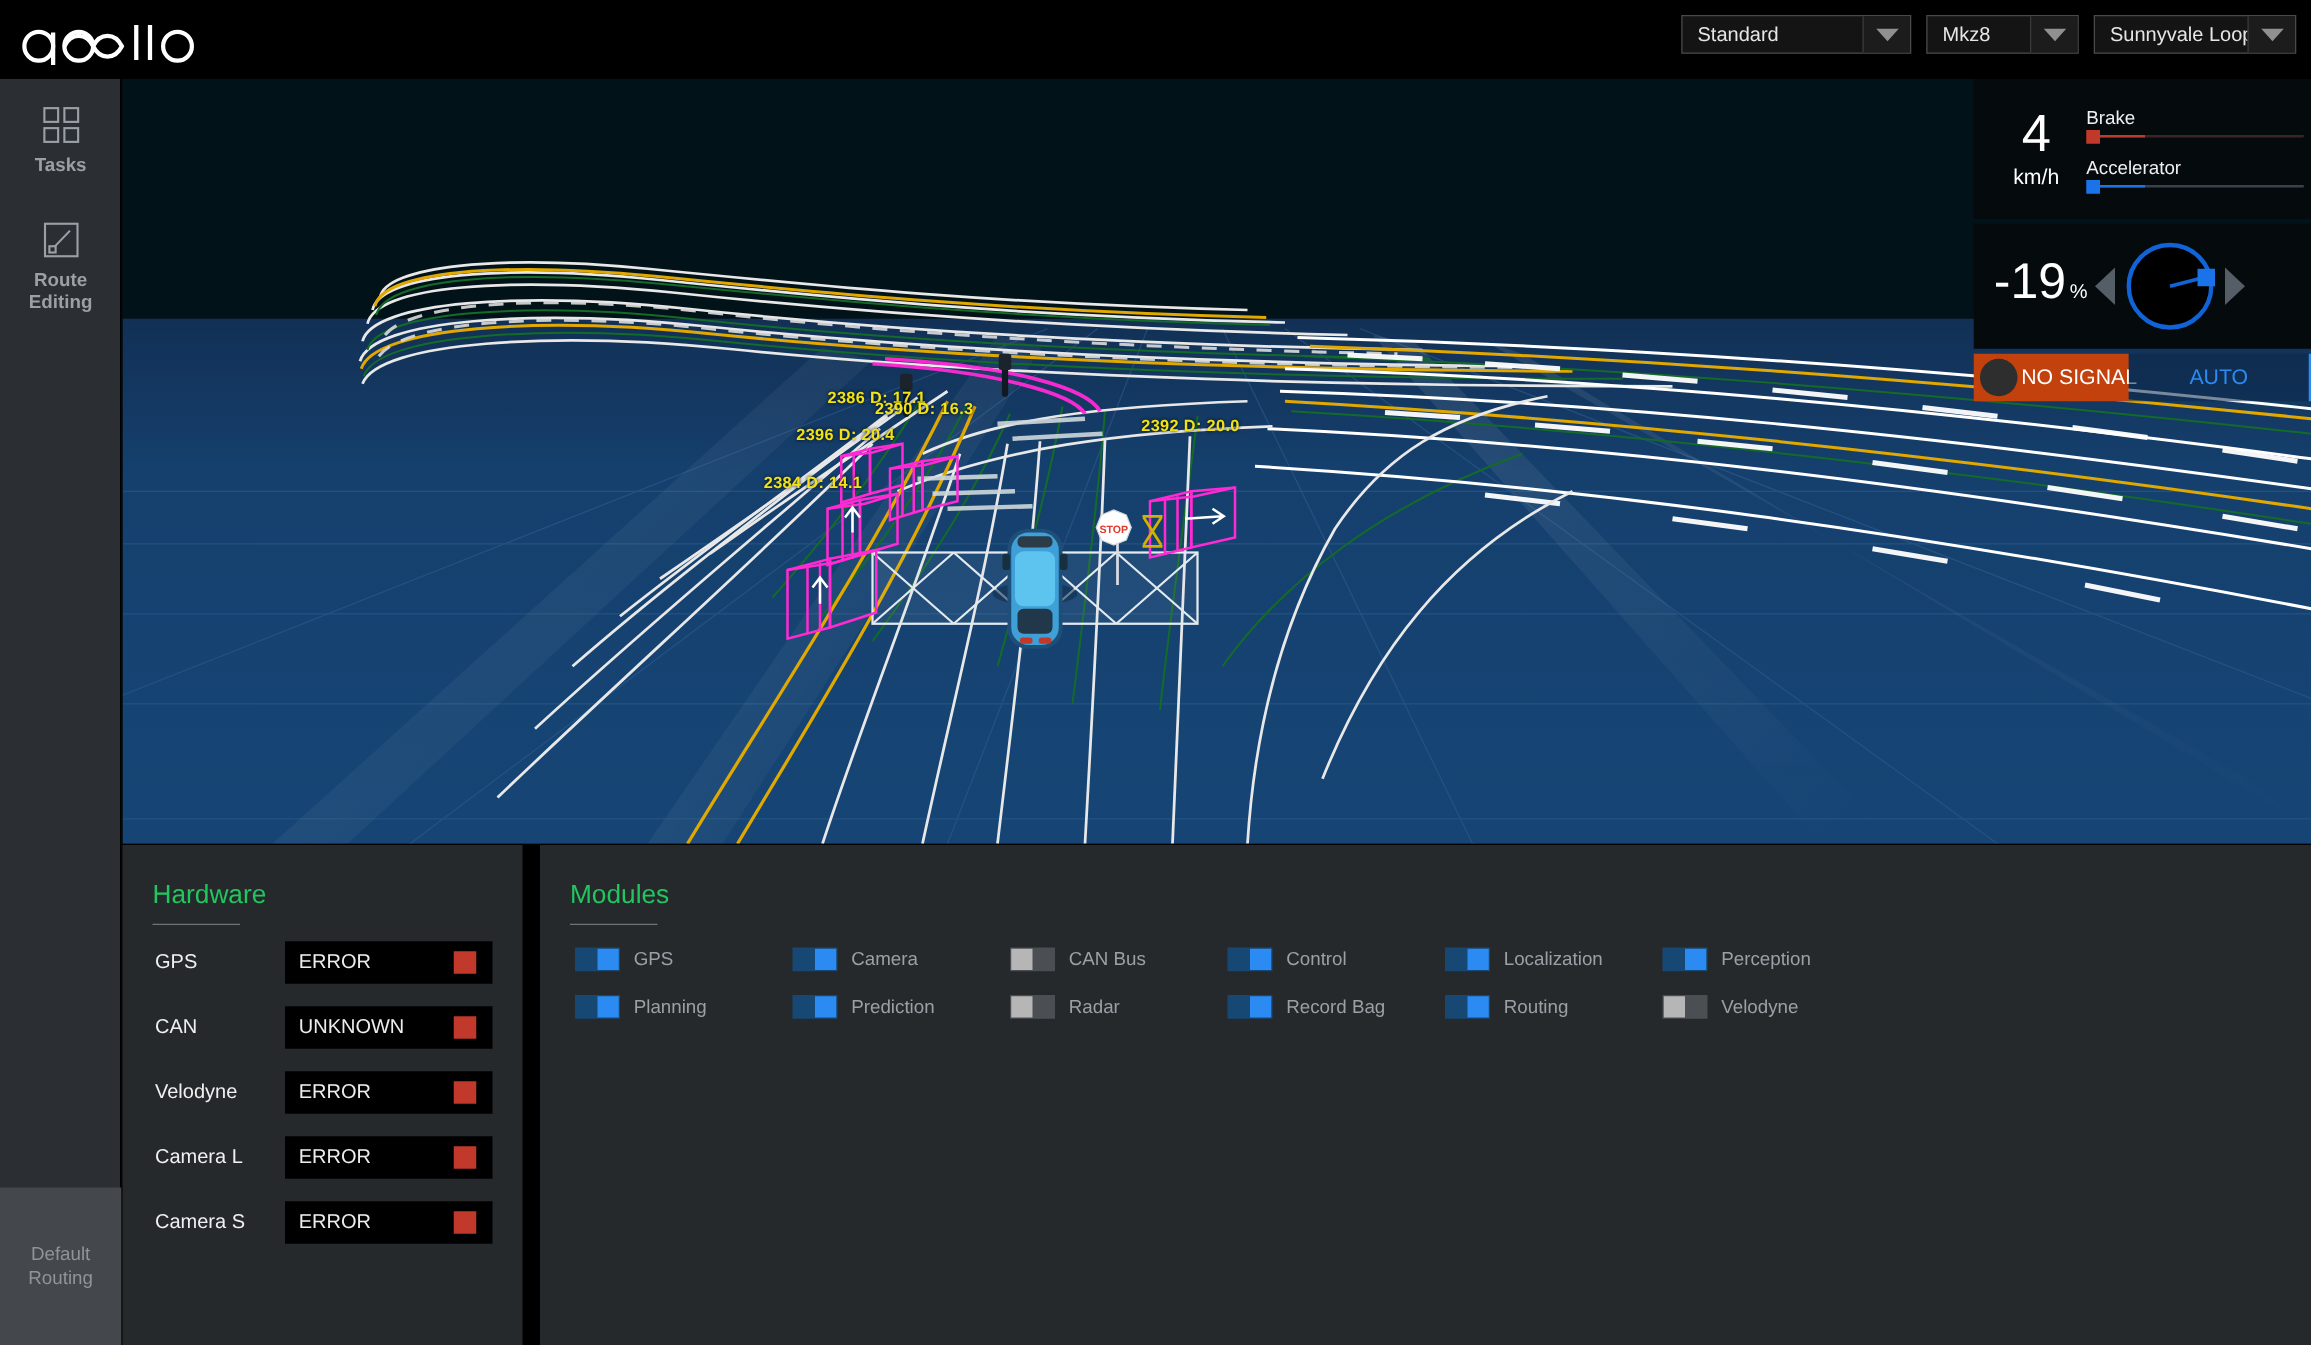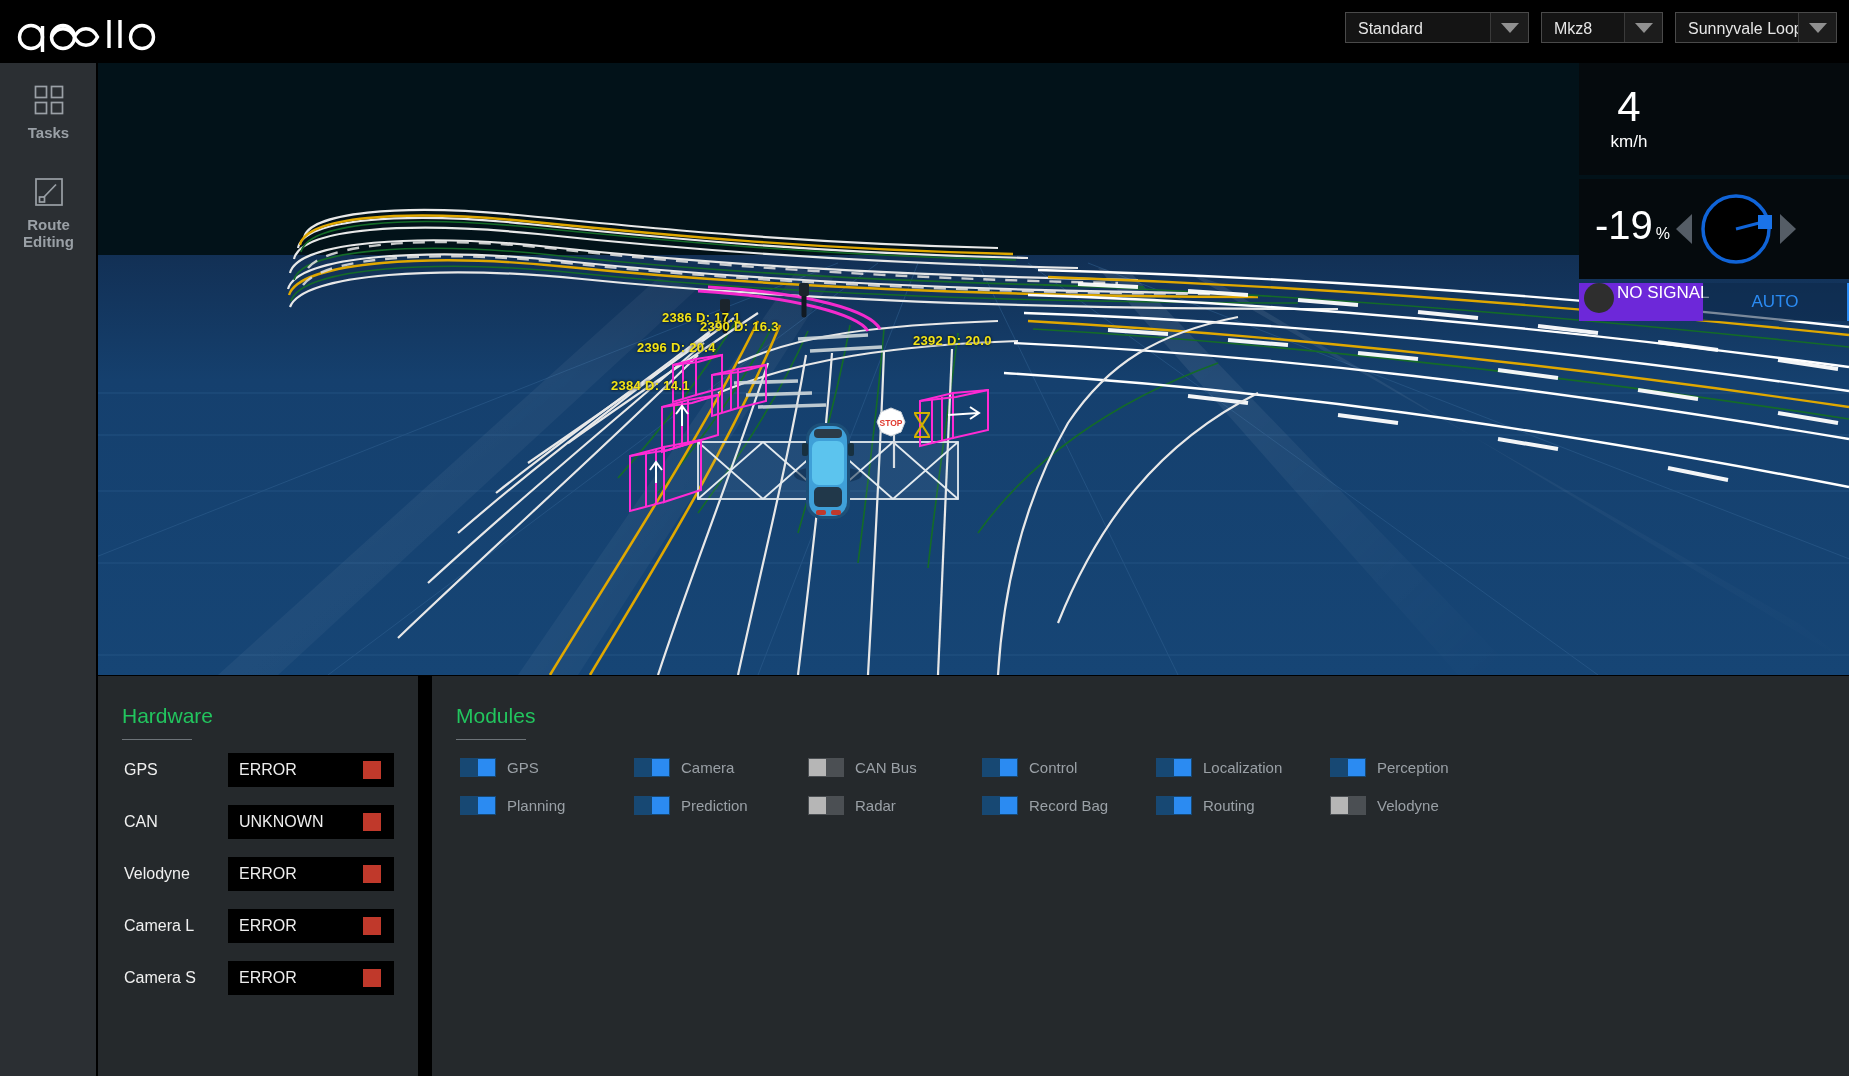--- a/index.html
+++ b/index.html
@@ -100,21 +100,21 @@
   .pedal-fill { height: 2px; width: 22%; }
   #wheel-card { height: 100px; position: relative; display: flex; align-items: center; }
   .wheel-pct { margin-left: 16px; color: #fff; font-size: 40px; line-height: 40px; }
   .wheel-pct .pc { font-size: 16px; margin-left: 3px; }
   .wheel-left, .wheel-right { width: 0; height: 0; margin: 0 6px; }
   .wheel-left { border-top: 15px solid transparent; border-bottom: 15px solid transparent; border-right: 16px solid #555d66; }
   .wheel-right { border-top: 15px solid transparent; border-bottom: 15px solid transparent; border-left: 16px solid #555d66; }
   .wheel-dial { position: relative; width: 76px; height: 76px; }
   #status-row { display: flex; height: 38px; align-items: stretch; }
   #no-signal {
-    width: 124px; background: #6d28d9; display: flex; align-items: flex-start; padding-left: 5px;
+    width: 124px; background: #c2410c; display: flex; align-items: center; padding-left: 5px;
   }
   .sig-dot { width: 30px; height: 30px; border-radius: 50%; background: #2e2e2e; flex: 0 0 30px; }
   .sig-txt { color: #fff; font-size: 17px; margin-left: 3px; white-space: nowrap; }
   #auto-btn {
     flex: 1; display: flex; align-items: center; justify-content: center;
     color: #2b8bf2; font-size: 17px; background: rgba(12,40,72,.55);
     border-right: 2px solid #2b8bf2;
   }
 
   
@@ -211,20 +211,23 @@
           <g fill="none" stroke="#9aa0a6" stroke-width="1.7">
             <rect x="2" y="2" width="26" height="26"></rect>
             <path d="M9.5 20.5 L22 7.5"></path>
             <rect x="5.5" y="20" width="5" height="5"></rect>
           </g>
         </svg>
       </div>
       <div class="side-lbl">Route Editing</div>
     </div>
 
+    <div id="default-routing">
+      <span>Default Routing</span>
+    </div>
   </div>
 
   <div id="scene">
     <div id="sky"></div>
     <div id="ground"></div>
 
     <svg width="1751" height="612" viewBox="0 0 1751 612">
       <defs>
         <radialGradient id="glow" cx="50%" cy="50%" r="50%">
           <stop offset="0%" stop-color="#ffffff" stop-opacity=".55"></stop>
@@ -434,20 +437,36 @@
     <div class="obs-lbl" style="left:815px; top:270px;">2392  D: 20.0</div>
   </div>
 
   <div id="hud">
 
     <div class="hud-card" id="speed-card">
       <div class="spd-block">
         <div class="spd-num">4</div>
         <div class="spd-unit">km/h</div>
       </div>
+      <div class="pedals">
+        <div class="pedal-lbl">Brake</div>
+        <div class="pedal-row">
+          <span class="pedal-knob" style="background:#c0392b"></span>
+          <span class="pedal-track" style="background:#3a2424">
+            <span class="pedal-fill" style="background: rgb(192, 57, 43); display: block; width: 22%;"></span>
+          </span>
+        </div>
+        <div class="pedal-lbl">Accelerator</div>
+        <div class="pedal-row" style="margin-bottom:0">
+          <span class="pedal-knob" style="background:#1a73e8"></span>
+          <span class="pedal-track" style="background:#39414c">
+            <span class="pedal-fill" style="background: rgb(26, 115, 232); display: block; width: 22%;"></span>
+          </span>
+        </div>
+      </div>
     </div>
 
     <div class="hud-card" id="wheel-card">
       <div class="wheel-pct">
         <span>-19</span><span class="pc">%</span>
       </div>
       <div class="wheel-left"></div>
       <div class="wheel-dial">
         <svg width="76" height="76" viewBox="0 0 76 76">
           <circle cx="38" cy="38" r="33" fill="#000" stroke="#1064d8" stroke-width="3.5"></circle>

